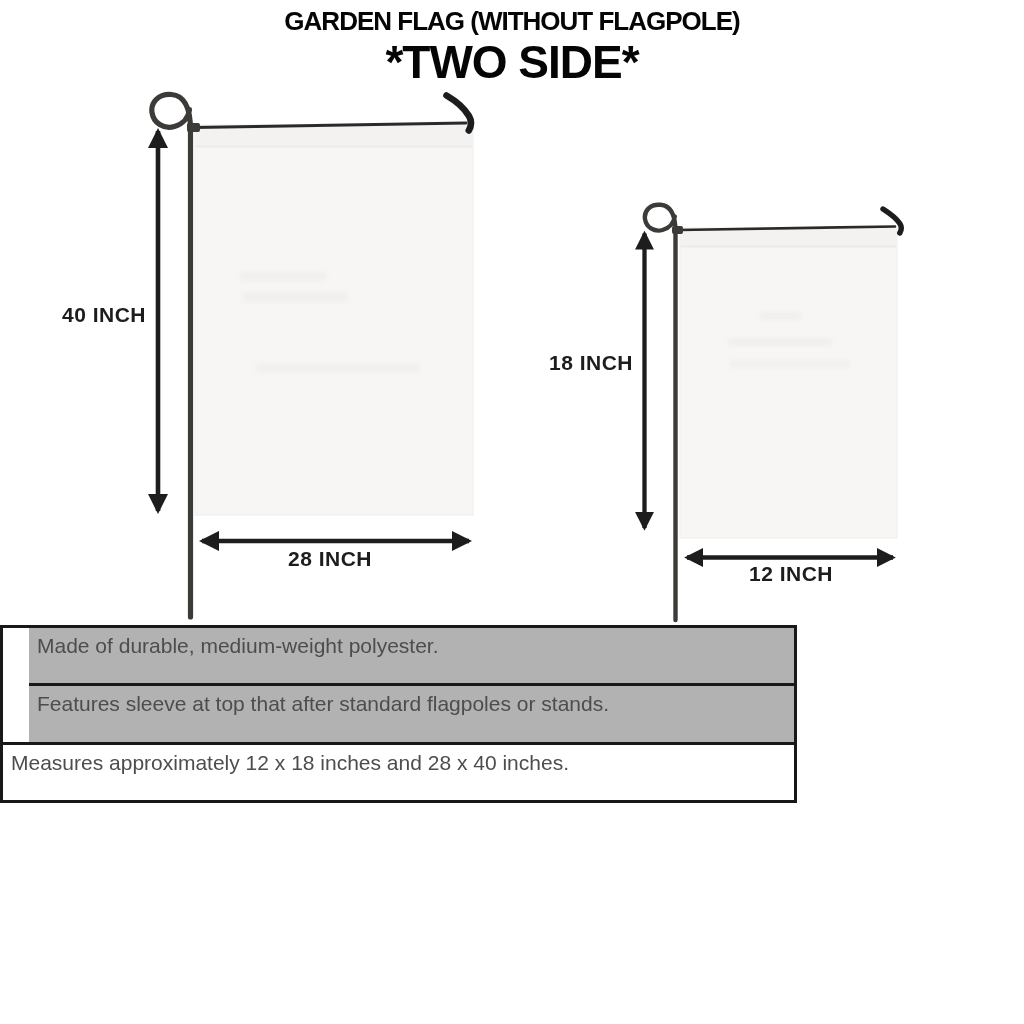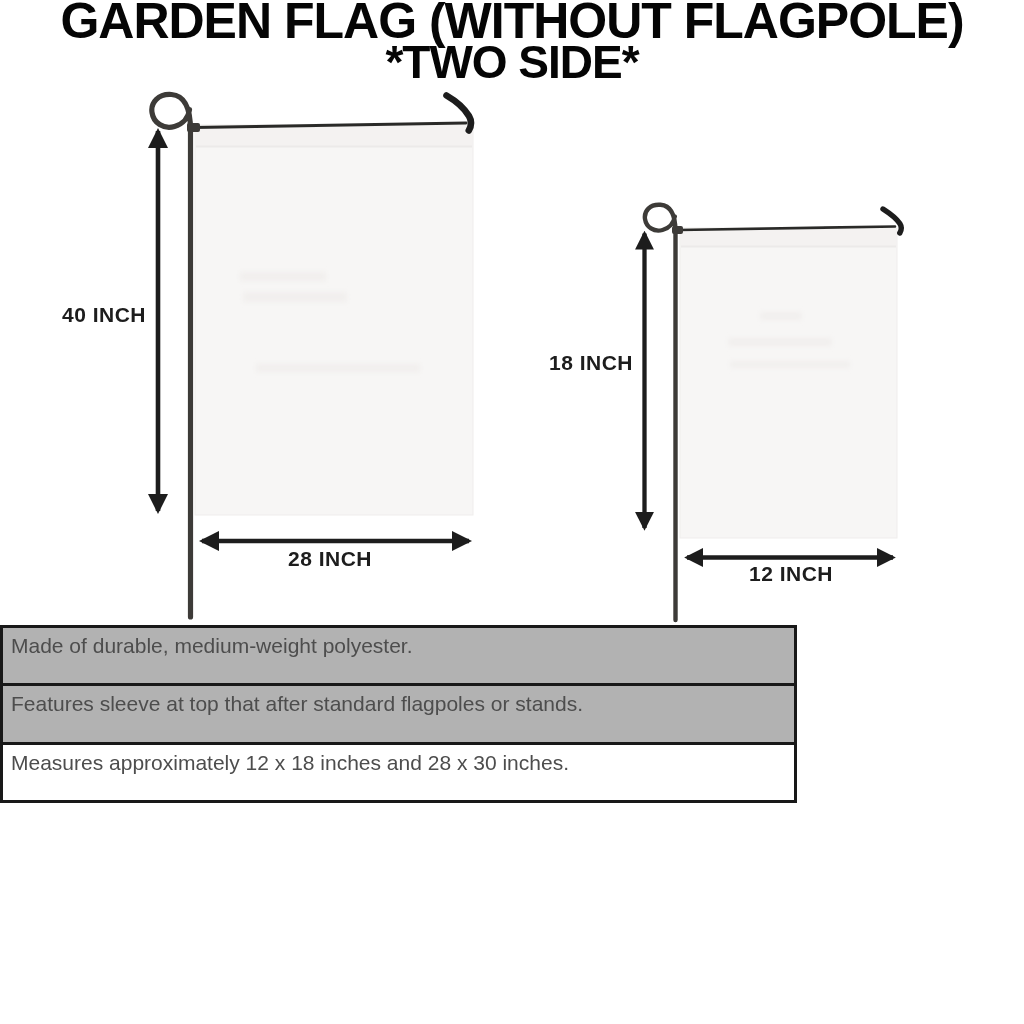--- a/index.html
+++ b/index.html
@@ -14,21 +14,21 @@
 
   
   .title-block {
     position: absolute; top: 1px; left: 0; width: 1024px;
     text-align: center;
     color: var(--title-text, #050505);
     font-weight: bold;
     letter-spacing: -1px;
     line-height: 41px;
   }
-  .title-line1 { font-size: 50px; }
+  .title-line1 { font-size: 26px; }
   .title-line2 { font-size: 46px; }
 
   
   .diagram { position: absolute; left: 0; top: 0; width: 1024px; height: 1024px; }
 
   .flag        { fill: var(--flag-fill, #f7f6f5); stroke: #efedec; stroke-width: 1; }
   .flag-sleeve { fill: #f4f2f1; }
   .seam        { stroke: #eceae9; stroke-width: 2; }
   .ghost       { fill: #eeebe9; opacity: 0.65; }
   .pole        { stroke: var(--pole, #3d3b38); stroke-width: 5.2; fill: none; stroke-linecap: round; }
@@ -51,21 +51,21 @@
   }
 
   
   .feature-table {
     position: absolute;
     left: 0; top: 625px;
     width: 791px;
     border: 3px solid var(--table-border, #181818);
   }
   .feature-row { height: 55.4px; background: var(--row-plain, #ffffff); }
-  .feature-row.shaded { background: var(--row-shaded, #b2b2b2); }
+  .feature-row.shaded { background: var(--row-shaded, #b2b2b2); margin-left: 26px; }
   .feature-row + .feature-row { border-top: 3px solid var(--table-border, #181818); }
   .feature-text {
     display: block;
     padding: 5px 6px 0 8px;
     font-size: 21px;
     line-height: 26px;
     color: var(--feature-text, #4d4d4d);
     white-space: nowrap;
   }
 </style>
@@ -139,17 +139,17 @@
   </svg>
 
   <section class="feature-table">
     <div class="feature-row shaded">
       <span class="feature-text">Made of durable, medium-weight polyester.</span>
     </div>
     <div class="feature-row shaded">
       <span class="feature-text">Features sleeve at top that after standard flagpoles or stands.</span>
     </div>
     <div class="feature-row">
-      <span class="feature-text">Measures approximately 12 x 18 inches and 28 x 30 inches.</span>
+      <span class="feature-text">Measures approximately 12 x 18 inches and 28 x 40 inches.</span>
     </div>
   </section>
 
 </div>
 
 </body></html>

